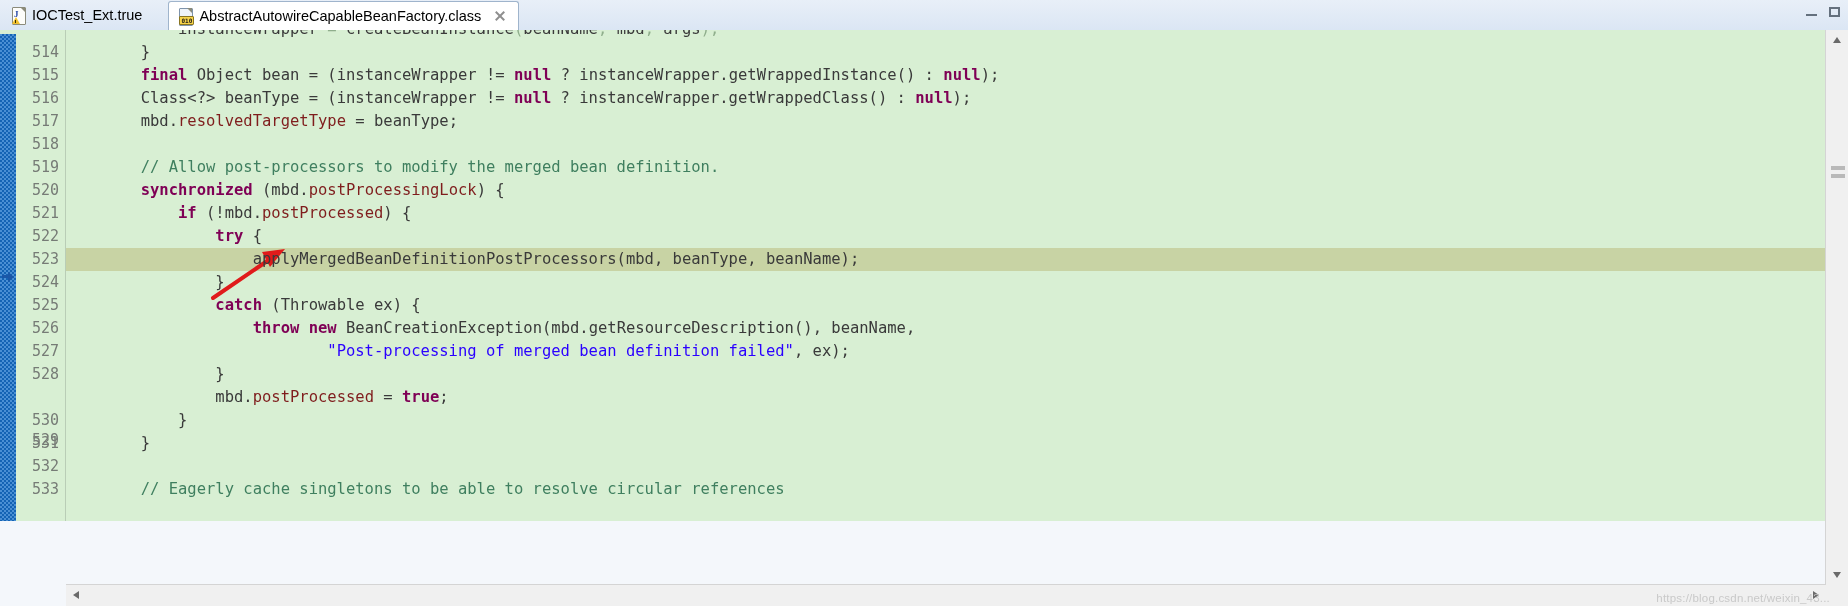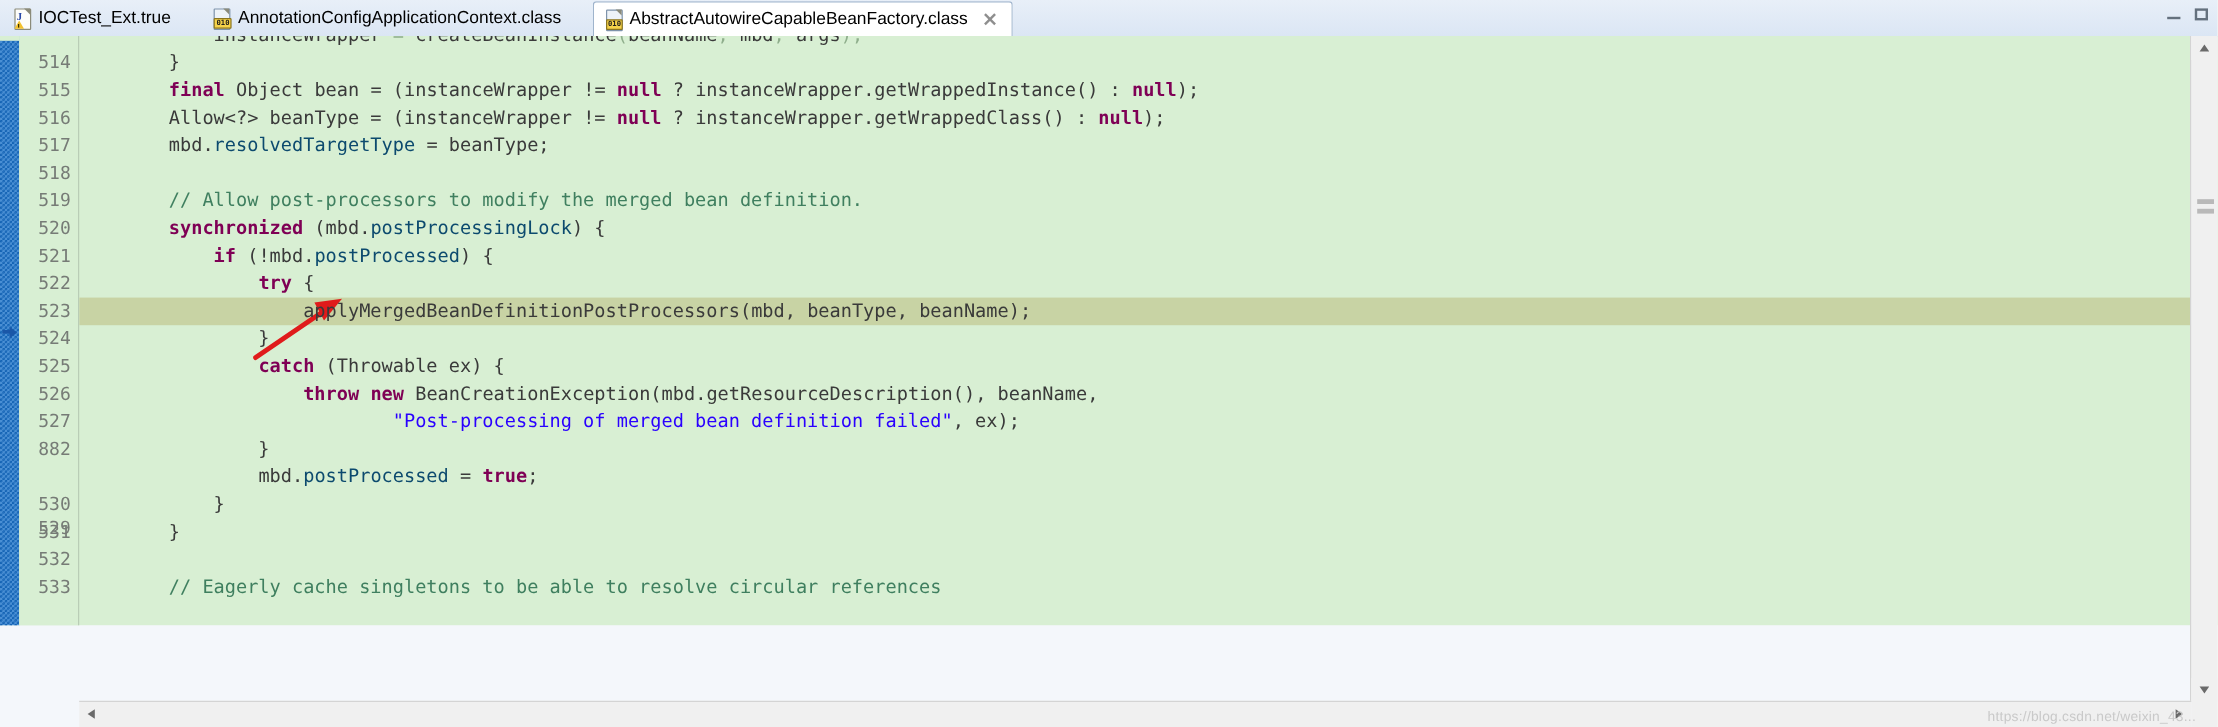--- a/index.html
+++ b/index.html
@@ -130,21 +130,21 @@
     white-space:pre;color:#3a3a3a;
   }
   .row.hl{background:#c8d3a4;}
   .row .selbg{
     position:absolute;left:0;top:0;height:23px;background:#eef5fc;z-index:-1;
   }
   .row .code{position:relative;z-index:1;}
 
   
   .kw{color:#7f0055;font-weight:bold;}
-  .fld{color:#0c4a6e;}
+  .fld{color:#7f1d1d;}
   .str{color:#2a00ff;}
   .cmt{color:#3f7f5f;}
   .id{color:#3a3a3a;}
 
   
   .annot{position:absolute;left:0;top:0;width:1848px;height:555px;pointer-events:none;}
 
   
   .vscroll{
     position:absolute;right:0;top:30px;width:22px;height:555px;
@@ -187,28 +187,20 @@
     <div class="tab inactive" style="margin-left:2px;">
       <span class="ficon java">
         <span class="pg"></span>
           <span class="fold"></span>
           <span class="j">J</span>
           <span class="warn"></span>
       </span>
       <span class="tab-label">IOCTest_Ext.true</span>
     </div>
 
-    <div class="tab inactive" style="margin-left:14px;">
-      <span class="ficon cls">
-        <span class="pg"></span>
-          <span class="fold"></span>
-          <span class="bits">010</span>
-      </span>
-      <span class="tab-label">AnnotationConfigApplicationContext.class</span>
-    </div>
 
     <div class="tab active" style="margin-left:14px;">
       <span class="ficon cls">
         <span class="pg"></span>
           <span class="fold"></span>
           <span class="bits">010</span>
       </span>
       <span class="tab-label">AbstractAutowireCapableBeanFactory.class</span>
       <span class="tabclose"></span>
     </div>
@@ -233,33 +225,33 @@
         <div class="ln" style="top: 103px;">518</div>
         <div class="ln" style="top: 126px;">519</div>
         <div class="ln" style="top: 149px;">520</div>
         <div class="ln" style="top: 172px; text-align: right;">521</div>
         <div class="ln" style="top: 195px;">522</div>
         <div class="ln" style="top: 218px;">523</div>
         <div class="ln" style="top: 241px;">524</div>
         <div class="ln" style="top: 264px;">525</div>
         <div class="ln" style="top: 287px;">526</div>
         <div class="ln" style="top: 310px;">527</div>
-        <div class="ln" style="top: 333px;">882</div>
+        <div class="ln" style="top: 333px;">528</div>
         <div class="ln" style="top: 356px; margin-top: 43px;">529</div>
         <div class="ln" style="top: 379px;">530</div>
         <div class="ln" style="top: 402px;">531</div>
         <div class="ln" style="top: 425px;">532</div>
         <div class="ln" style="top: 448px;">533</div>
       </div>
 
     <div class="codearea" id="codearea">
         <div class="row" style="top: -12px; color: rgb(143, 174, 140);"><span class="code">            <span class="id">instanceWrapper</span> = <span class="id">createBeanInstance</span>(<span class="id">beanName</span>, <span class="id">mbd</span>, <span class="id">args</span>);</span></div>
         <div class="row" style="top: 11px;"><span class="code">        }</span></div>
         <div class="row" style="top: 34px;"><span class="code">        <span class="kw">final</span> <span class="id">Object</span> <span class="id">bean</span> = (<span class="id">instanceWrapper</span> != <span class="kw">null</span> ? <span class="id">instanceWrapper</span>.<span class="id">getWrappedInstance</span>() : <span class="kw">null</span>);</span></div>
-        <div class="row" style="top: 57px;"><span class="code">        <span class="id">Allow</span>&lt;?&gt; <span class="id">beanType</span> = (<span class="id">instanceWrapper</span> != <span class="kw">null</span> ? <span class="id">instanceWrapper</span>.<span class="id">getWrappedClass</span>() : <span class="kw">null</span>);</span></div>
+        <div class="row" style="top: 57px;"><span class="code">        <span class="id">Class</span>&lt;?&gt; <span class="id">beanType</span> = (<span class="id">instanceWrapper</span> != <span class="kw">null</span> ? <span class="id">instanceWrapper</span>.<span class="id">getWrappedClass</span>() : <span class="kw">null</span>);</span></div>
         <div class="row" style="top: 80px;"><span class="code">        <span class="id">mbd</span>.<span class="fld">resolvedTargetType</span> = <span class="id">beanType</span>;</span></div>
         <div class="row" style="top: 103px;"><span class="code"></span></div>
         <div class="row" style="top: 126px;"><span class="code">        <span class="cmt">// Allow post-processors to modify the merged bean definition.</span></span></div>
         <div class="row" style="top: 149px;"><span class="code">        <span class="kw">synchronized</span> (<span class="id">mbd</span>.<span class="fld">postProcessingLock</span>) {</span></div>
         <div class="row" style="top: 172px;"><span class="code">            <span class="kw">if</span> (!<span class="id">mbd</span>.<span class="fld">postProcessed</span>) {</span></div>
         <div class="row" style="top: 195px;"><span class="code">                <span class="kw">try</span> {</span></div>
         <div class="row hl" style="top: 218px;"><div class="selbg" style="left: 792.2px; width: 967.8px;"></div><span class="code">                    <span class="id">applyMergedBeanDefinitionPostProcessors</span>(<span class="id">mbd</span>, <span class="id">beanType</span>, <span class="id">beanName</span>);</span></div>
         <div class="row" style="top: 241px;"><span class="code">                }</span></div>
         <div class="row" style="top: 264px;"><span class="code">                <span class="kw">catch</span> (<span class="id">Throwable</span> <span class="id">ex</span>) {</span></div>
         <div class="row" style="top: 287px;"><span class="code">                    <span class="kw">throw</span> <span class="kw">new</span> <span class="id">BeanCreationException</span>(<span class="id">mbd</span>.<span class="id">getResourceDescription</span>(), <span class="id">beanName</span>,</span></div>

